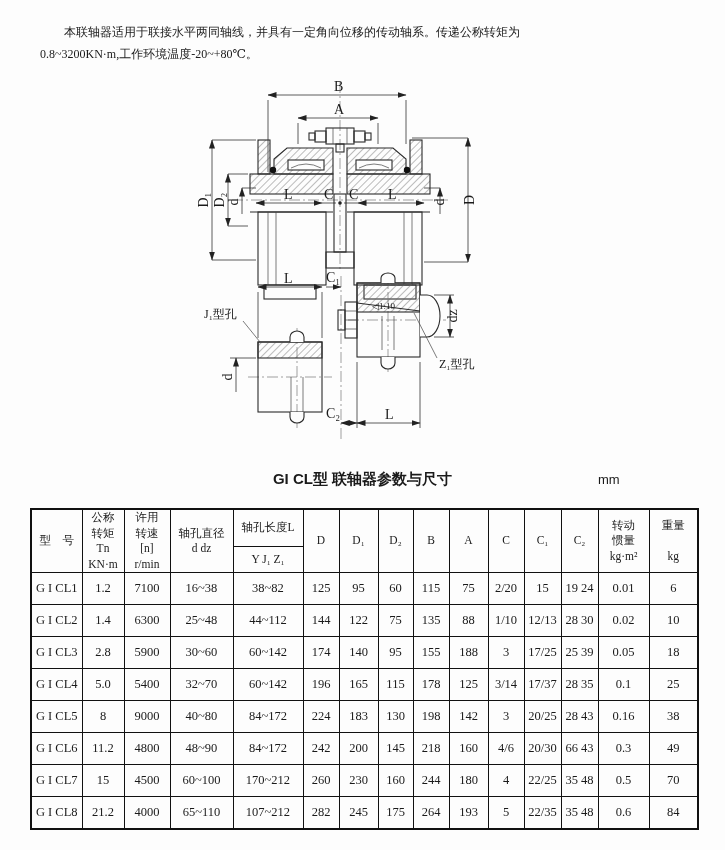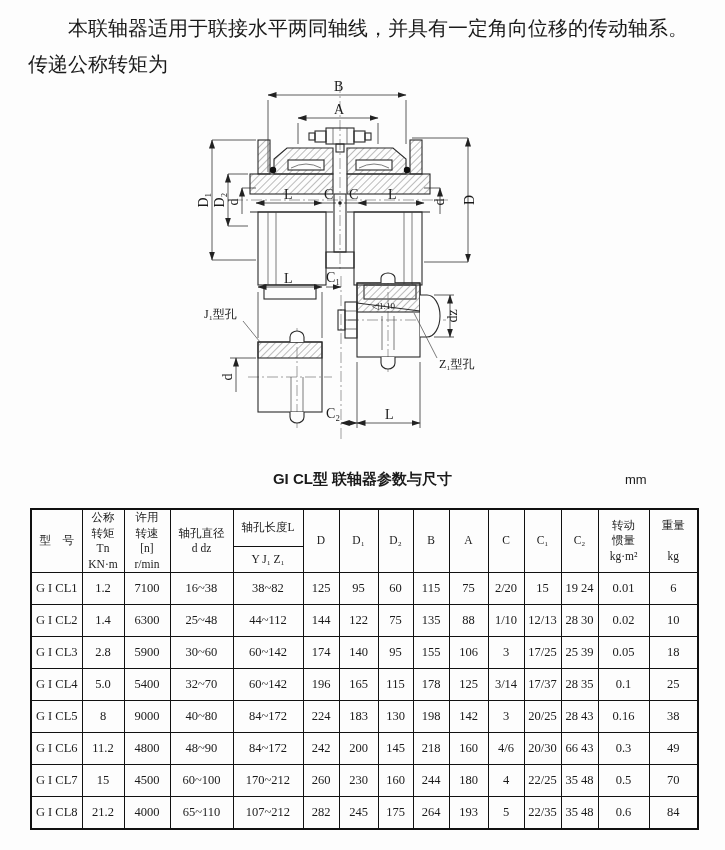--- a/index.html
+++ b/index.html
@@ -2,53 +2,54 @@
 <html><head>
 <meta charset="utf-8">
 <style>
   html,body{margin:0;padding:0;}
   body{
     width:725px;height:850px;position:relative;background:#fdfdfd;
     font-family:"Liberation Serif","DejaVu Serif",serif;color:#1a1a1a;
     overflow:hidden;
   }
   .intro{position:absolute;top:10px;left:28px;width:668px;
-    font-size:20px;line-height:1.8;margin:0;}
+    font-size:12px;line-height:1.8;margin:12px;}
   .intro .l1{display:block;text-indent:2em;}
   .intro .l2{display:block;}
   .drawing{position:absolute;top:80px;left:0;}
   .part{fill:none;stroke:#2b2b2b;stroke-width:1.1;}
   .parth{fill:url(#hatch);stroke:#2b2b2b;stroke-width:1.1;}
   .partw{fill:#fdfdfd;stroke:#2b2b2b;stroke-width:1.1;}
   .thin{fill:none;stroke:#444;stroke-width:0.7;}
   .cl{stroke:#777;stroke-width:0.7;stroke-dasharray:11 3 2 3;fill:none;}
   .dim{stroke:#333;stroke-width:0.8;fill:none;}
   .dimtxt{font-family:"Liberation Serif","DejaVu Serif",serif;font-size:14px;fill:#1a1a1a;}
   .dimtxt.sm{font-size:9px;}
   .cn{font-family:"Liberation Serif","DejaVu Serif",serif;font-size:12px;fill:#1a1a1a;}
   .title-row{position:absolute;top:470px;left:0;width:725px;text-align:center;
     font-family:"Liberation Sans","DejaVu Sans",sans-serif;font-weight:bold;font-size:15px;}
   .unit{position:absolute;top:472px;left:598px;
-    font-family:"Liberation Sans","DejaVu Sans",sans-serif;font-size:13px;font-weight:normal;margin-left:27px;}
+    font-family:"Liberation Sans","DejaVu Sans",sans-serif;font-size:13px;font-weight:normal;}
   table.spec{position:absolute;top:508px;left:30px;width:667px;
     border-collapse:collapse;table-layout:fixed;
     font-size:12.5px;}
   table.spec th,table.spec td{
     border:1px solid #111;text-align:center;vertical-align:middle;
     padding:0 1px;font-weight:normal;overflow:hidden;}
   table.spec{border:2px solid #111;}
   table.spec th{font-size:11.5px;white-space:pre-line;line-height:1.35;}
   table.spec td{height:31px;}
   table.spec thead tr:first-child th{height:36px;}
 </style>
 </head>
 <body>
 
 <p class="intro">
   <span class="l1">本联轴器适用于联接水平两同轴线，并具有一定角向位移的传动轴系。传递公称转矩为</span>
+  <span class="l2">0.8~3200KN·m,工作环境温度-20~+80℃。</span>
 </p>
 
 <svg class="drawing" width="725" height="385" viewBox="0 0 725 385" xmlns="http://www.w3.org/2000/svg">
   <defs>
     <pattern id="hatch" width="5" height="5" patternUnits="userSpaceOnUse" patternTransform="rotate(45)">
       <line x1="0" y1="0" x2="0" y2="5" stroke="#6a6a6a" stroke-width="0.9"></line>
     </pattern>
     <marker id="arr" markerWidth="10" markerHeight="8" refX="8.5" refY="3" orient="auto" markerUnits="userSpaceOnUse">
       <path d="M0,0 L9,3 L0,6 Z" fill="#222"></path>
     </marker>
@@ -335,21 +336,21 @@
       <tr>
         <td>G I CL3</td>
         <td>2.8</td>
         <td>5900</td>
         <td>30~60</td>
         <td>60~142</td>
         <td>174</td>
         <td>140</td>
         <td>95</td>
         <td>155</td>
-        <td>106</td>
+        <td>188</td>
         <td>3</td>
         <td>17/25</td>
         <td>25 39</td>
         <td>0.05</td>
         <td>18</td>
       </tr>
       <tr>
         <td>G I CL4</td>
         <td>5.0</td>
         <td>5400</td>

